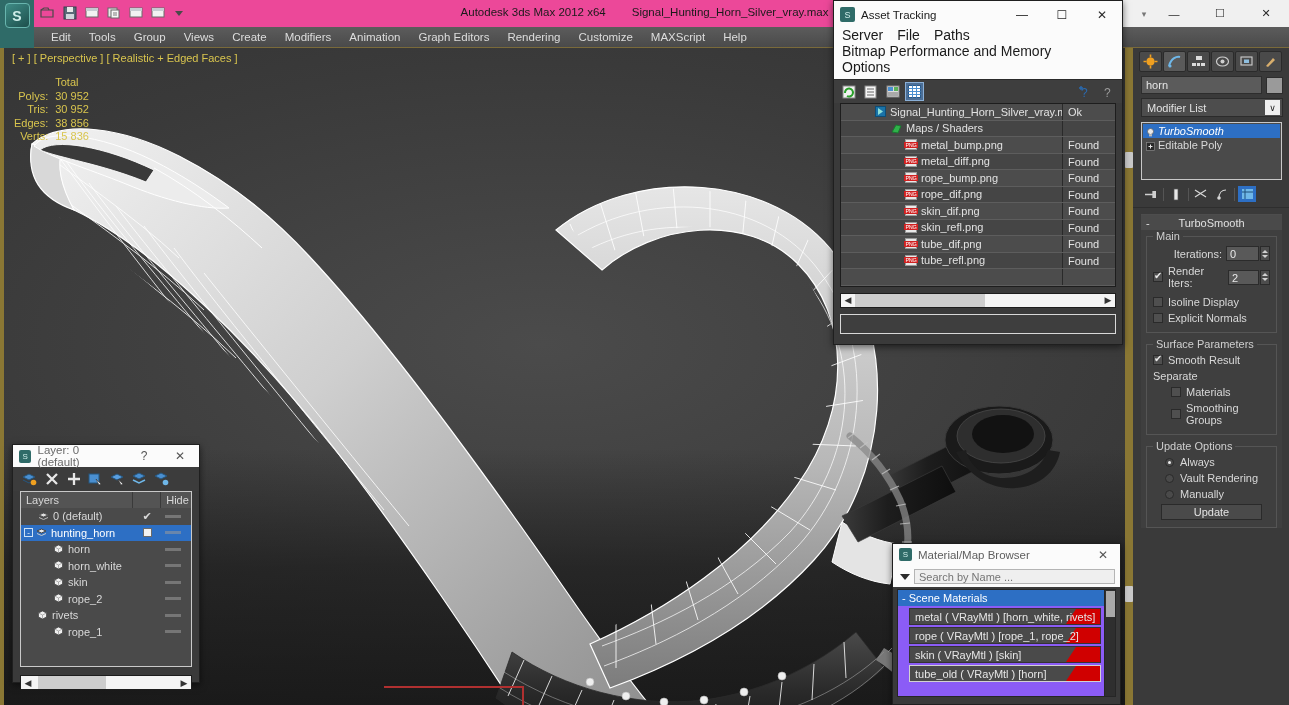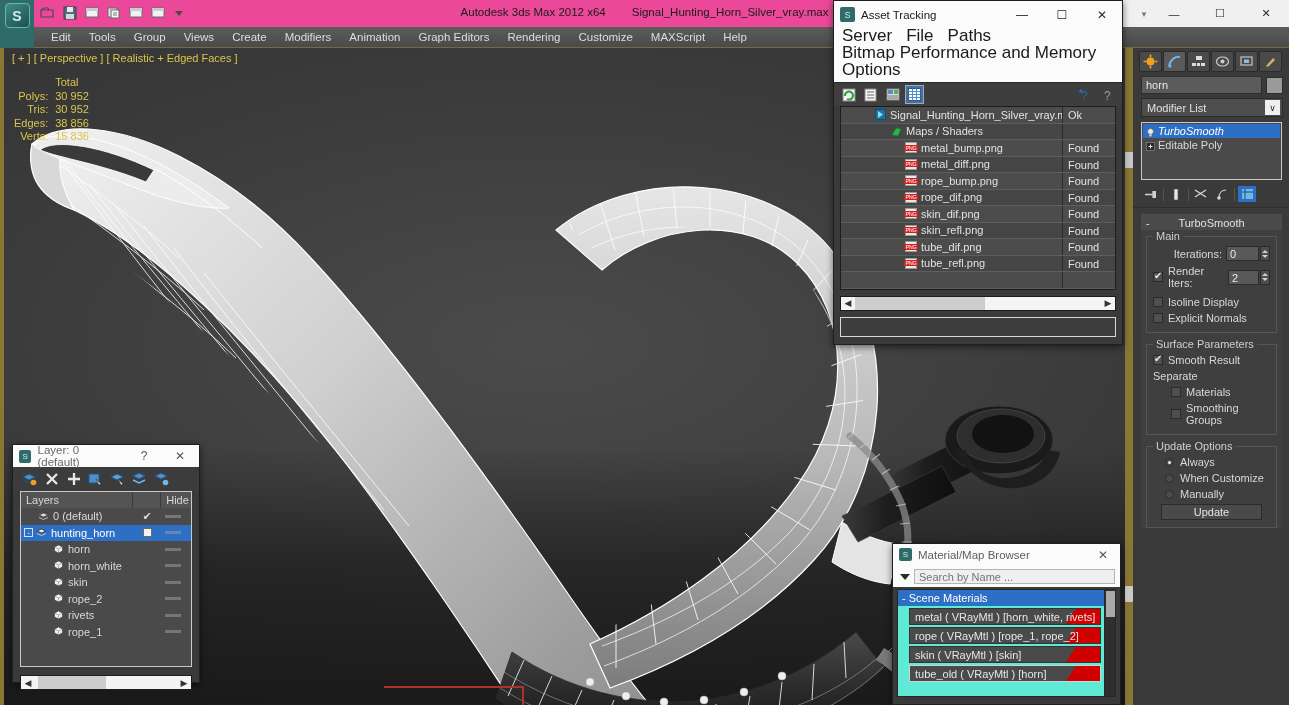--- a/index.html
+++ b/index.html
@@ -169,21 +169,21 @@
   }
   .win-head .hico { width:15px;height:15px; background:#2f6b68; border-radius:2px;
     display:flex;align-items:center;justify-content:center;color:#cfeeea;font-size:9px;}
   .win-head .htitle { color:#1a1a1a; font-size:11.5px; }
   .win-head .hbtns { margin-left:auto; display:flex; }
   .win-head .hb { width:40px; height:27px; display:flex;align-items:center;justify-content:center;
     color:#2a2a2a; font-size:12px; }
 
   #asset-tracking { left:833px; top:0px; width:290px; height:345px; }
   .at-menubar { background:#fbfbfb; padding:0 0 3px 8px; line-height:15px; }
-  .at-menubar span { color:#1a1a1a; font-size:17px; margin-right:11px; display:inline-block; }
+  .at-menubar span { color:#1a1a1a; font-size:14px; margin-right:11px; display:inline-block; }
   .at-toolbar {
     height:24px; background:#3e3e3e; display:flex; align-items:center;
     padding:0 6px; gap:5px; border-top:1px solid #2a2a2a;
   }
   .at-toolbar .ti { width:17px;height:17px; display:flex;align-items:center;justify-content:center;}
   .at-toolbar .ti.sel { background:#4d6f96; outline:1px solid #8ab0d8; }
   .at-toolbar .spacer { flex:1; }
   .at-grid { margin:0 6px; border:1px solid #1d1d1d; background:#4a4a4a; }
   .at-hdr { display:flex; height:17px; background:#5a5a5a; border-bottom:1px solid #2a2a2a; }
   .at-hdr div { font-size:11px; color:#e8e8e8; padding-left:5px; line-height:17px; }
@@ -232,21 +232,21 @@
     display:flex; align-items:center; }
   .lw-hscroll .thumb { position:absolute; left:2%; top:0; width:48%; height:13px; background:#cdcdcd; }
 
   
   #mmb { left:892px; top:543px; width:229px; height:162px; }
   .mmb-search { display:flex; align-items:center; gap:4px; padding:4px 5px 3px 4px; background:#fbfbfb; }
   .mmb-search .caret { width:0;height:0;border-left:5px solid transparent;border-right:5px solid transparent;
     border-top:6px solid #2a2a2a; margin-left:3px; }
   .mmb-input { flex:1; height:15px; background:#efefef; border:1px solid #b4b4b4; color:#4b4b4b;
     font-size:11px; padding:0 4px; line-height:14px; }
-  .mmb-body { margin:2px 4px 0 4px; background:#5eead4; border:1px solid #262626; display:flex; }
+  .mmb-body { margin:2px 4px 0 4px; background:#8b5cf6; border:1px solid #262626; display:flex; }
   .mmb-list { flex:1; }
   .mmb-grouphdr { height:16px; background:#2d6fc4; color:#fff; font-size:11px; line-height:16px; padding-left:4px; }
   .mtl-row {
     height:17px; margin:2px 3px 0 11px; background:#4a4a4a; border:1px solid #343434;
     display:flex; align-items:center; font-size:11px; color:#e6e6e6; position:relative; overflow:hidden;
   }
   .mtl-row.sel { border:1px solid #d2d2d2; }
   .mtl-row .nm { padding-left:5px; z-index:2; white-space:nowrap; }
   .mtl-row .swatch { position:absolute; right:0; top:0; width:34px; height:15px; }
   .mmb-vscroll { width:11px; background:#2f2f2f; border-left:1px solid #262626; position:relative; }
@@ -723,21 +723,21 @@
       </div>
 
       <div class="grp" style="margin-top:11px;margin-bottom:6px;">
         <span class="gl">Update Options</span>
         <div class="frow" style="padding-left:12px;">
           <span class="rb on"></span>
           <span>Always</span>
         </div>
         <div class="frow" style="padding-left:12px;">
           <span class="rb"></span>
-          <span>When Customize</span>
+          <span>Vault Rendering</span>
         </div>
         <div class="frow" style="padding-left:12px;">
           <span class="rb"></span>
           <span>Manually</span>
         </div>
         <div class="updbtn">Update</div>
       </div>
     </div>
   </div>
 
@@ -1069,21 +1069,21 @@
           </span>
             <span>rope_2</span>
         </div>
         <div class="hidecell"></div>
         <div class="rest">
             <span class="dash"></span>
           </div>
       </div>
 
       <div class="lw-row">
-        <div class="n" style="padding-left:32px;">
+        <div class="n" style="padding-left:16px;">
           <span class="ico-small">
             <svg width="11" height="10">
                 <path d="M1.5 3 L5.5 1 L9.5 3 L9.5 7 L5.5 9 L1.5 7 Z" fill="#f0f0f0" stroke="#444" stroke-width=".7"></path>
                 <path d="M1.5 3 L5.5 5 L9.5 3 M5.5 5 V9" stroke="#888" stroke-width=".6" fill="none"></path>
               </svg>
           </span>
             <span>rivets</span>
         </div>
         <div class="hidecell"></div>
         <div class="rest">

